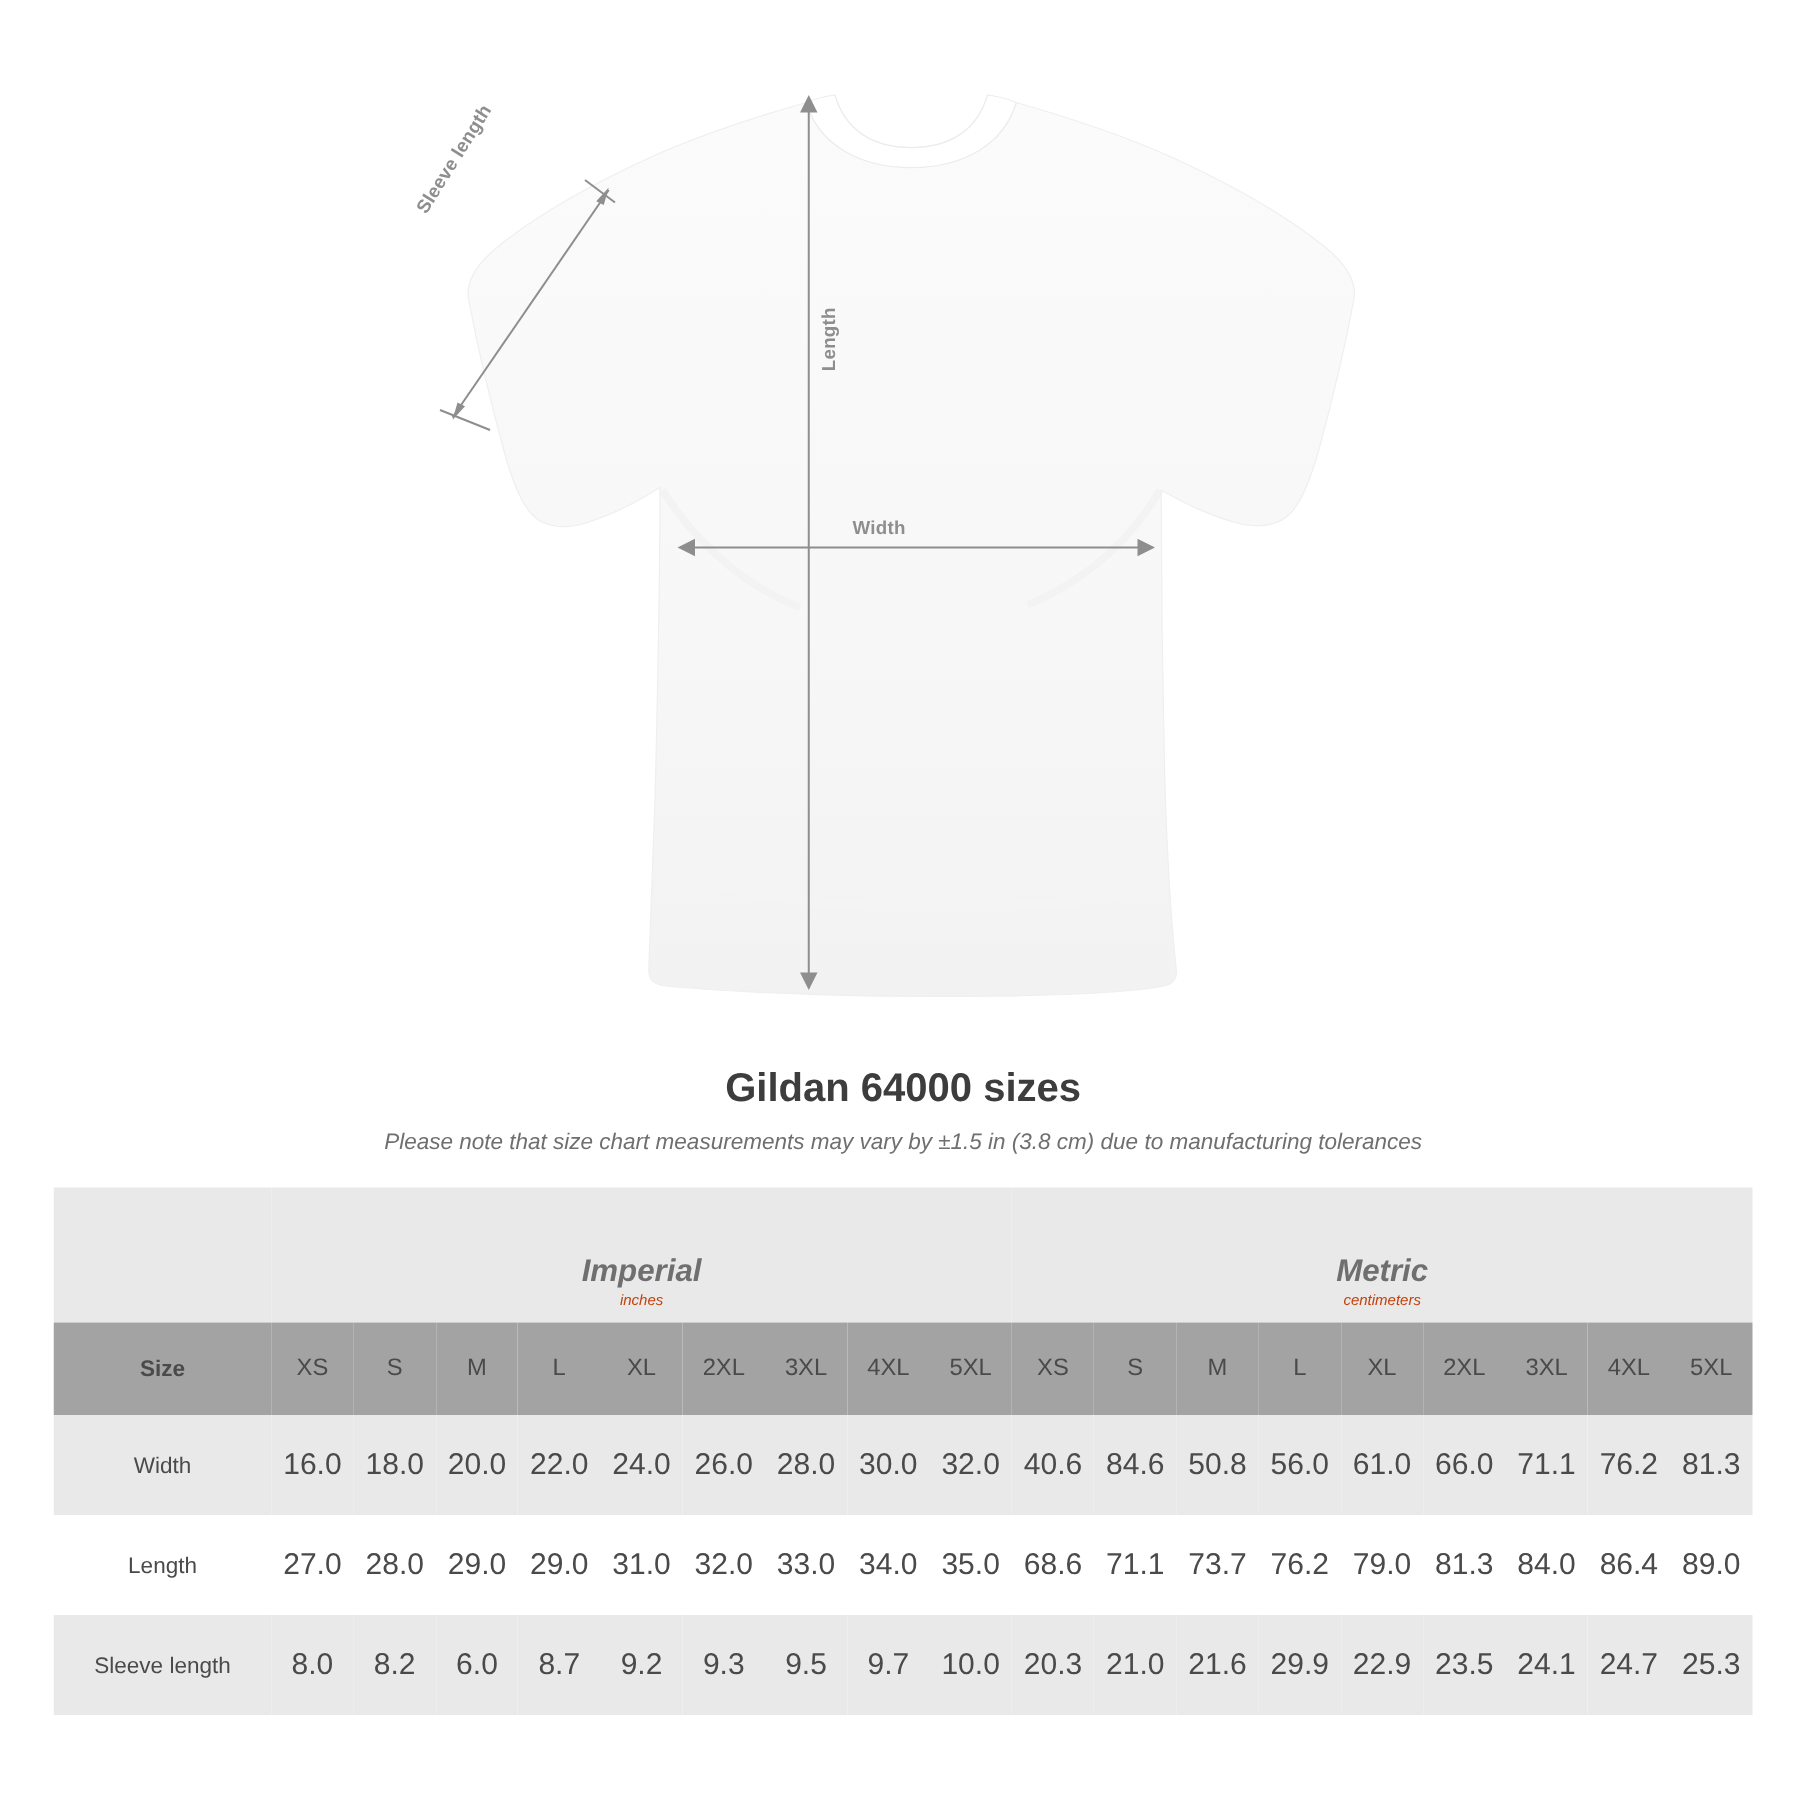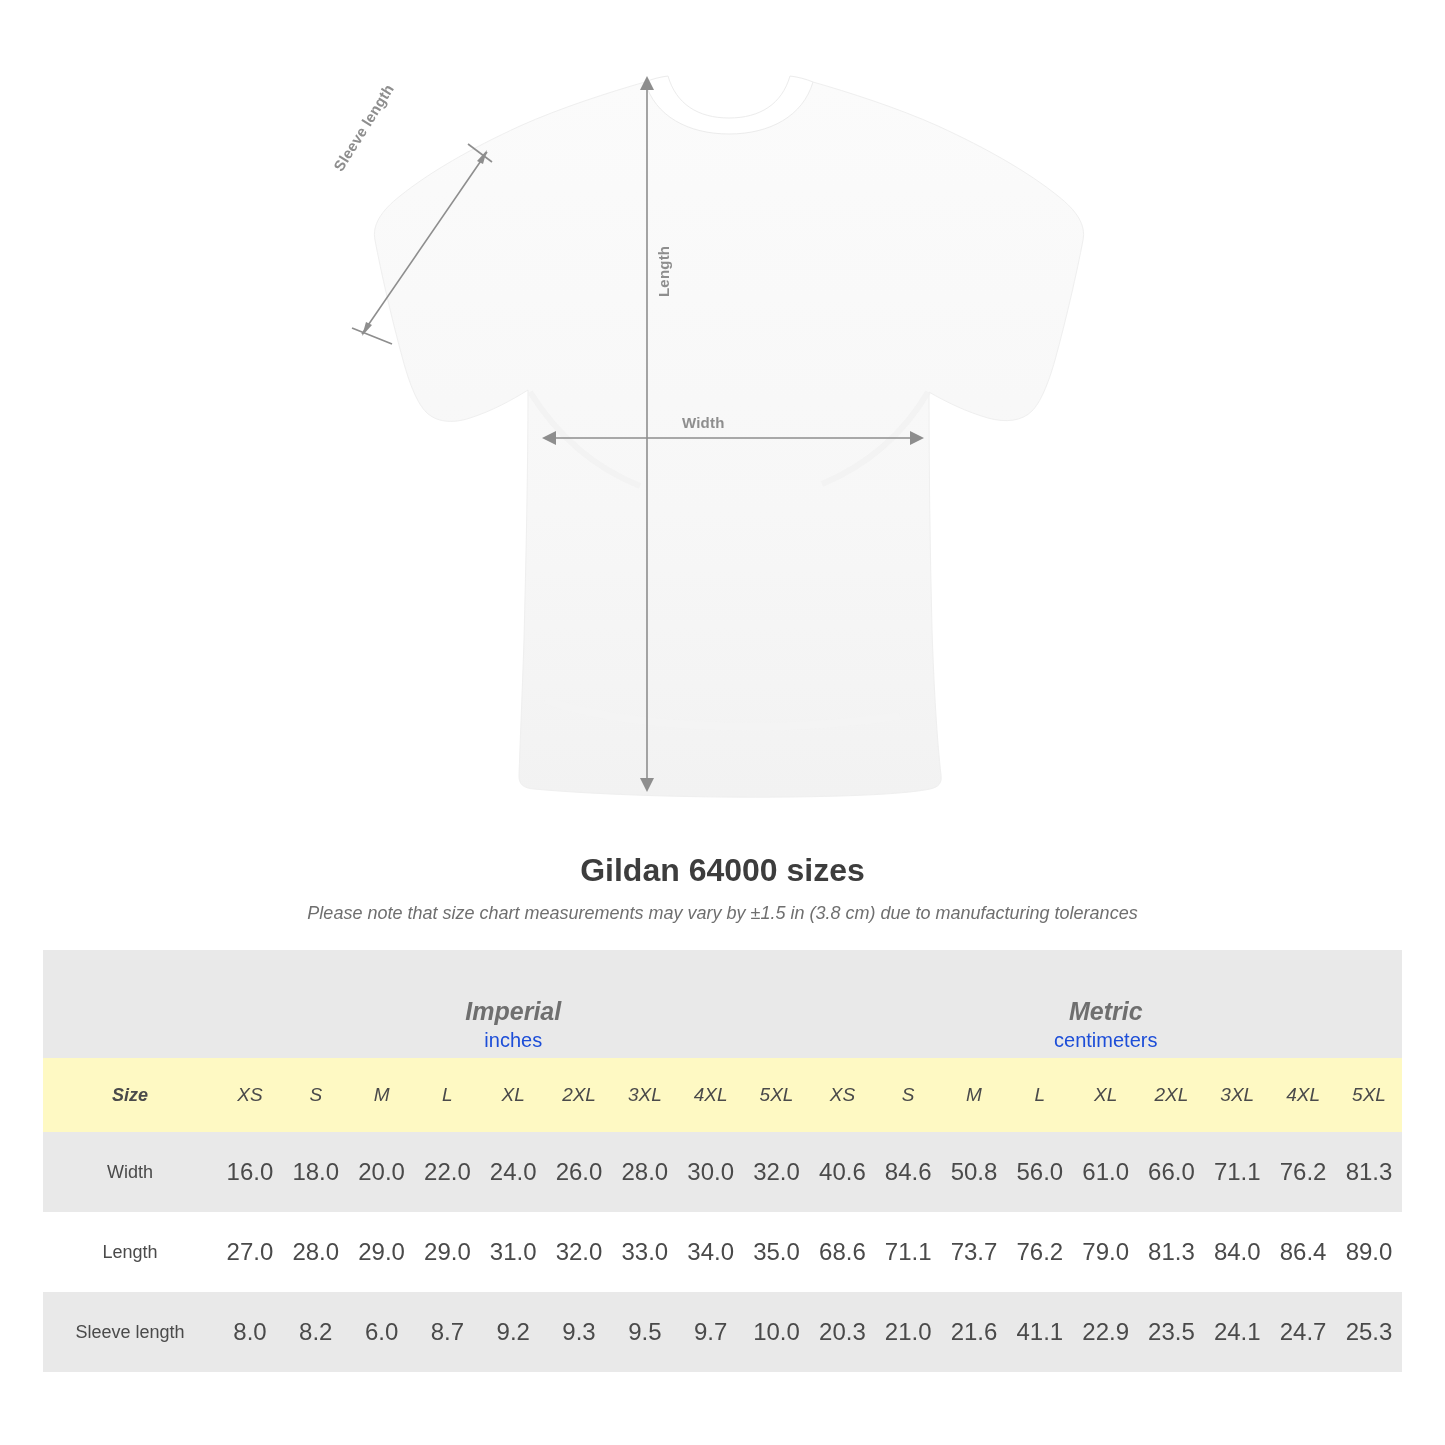--- a/index.html
+++ b/index.html
@@ -97,30 +97,30 @@
   }
   .unit-name {
     font-size: 25px;
     font-style: italic;
     font-weight: bold;
     color: #6f6f6f;
     line-height: 1.15;
     margin-top: 44px;
   }
   .unit-sub {
-    font-size: 20px;
-    color: #1d4ed8;
+    font-size: 12px;
+    font-style: italic;
+    color: #c2410c;
     line-height: 1.5;
   }
   .row-head td {
-    background: #fef9c3;
+    background: #a3a3a3;
     height: 72px;
     font-size: 19px;
     color: #4a4a4a;
-    font-style: italic;
   }
   .row-head td.rowlabel {
     font-weight: bold;
     font-size: 18px;
     color: #4a4a4a;
   }
   .data-row td {
     height: 78px;
     font-size: 24px;
     color: #4a4a4a;
@@ -325,21 +325,21 @@
           <td>6.0</td>
           <td>8.7</td>
           <td>9.2</td>
           <td>9.3</td>
           <td>9.5</td>
           <td>9.7</td>
           <td>10.0</td>
           <td>20.3</td>
           <td>21.0</td>
           <td>21.6</td>
-          <td>41.1</td>
+          <td>29.9</td>
           <td>22.9</td>
           <td>23.5</td>
           <td>24.1</td>
           <td>24.7</td>
           <td>25.3</td>
         </tr>
       </tbody>
     </table>
   </div>
 

